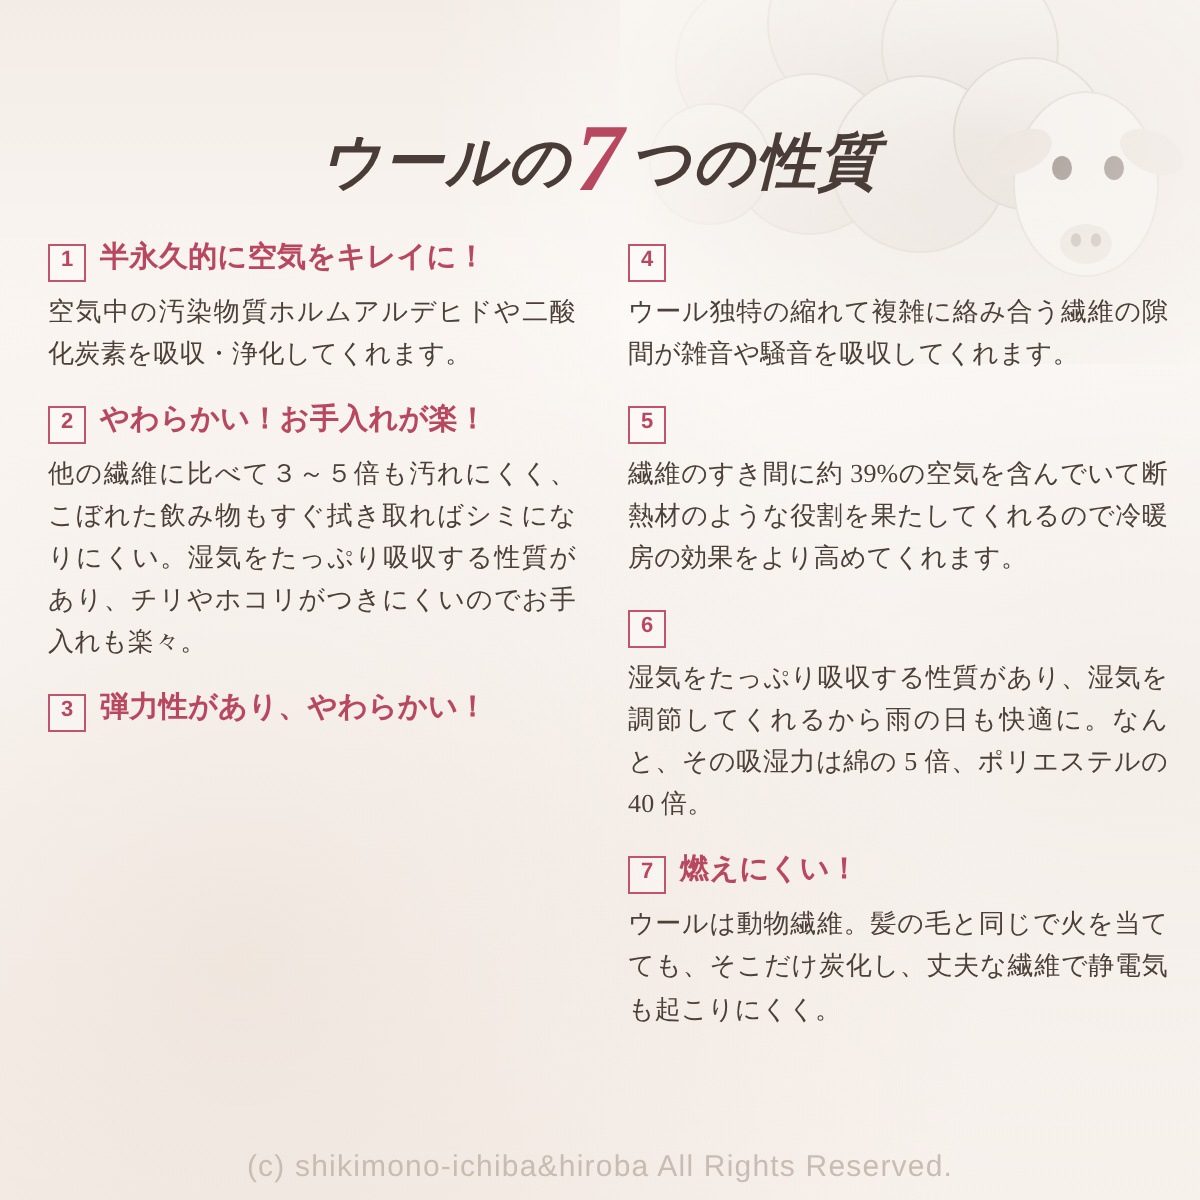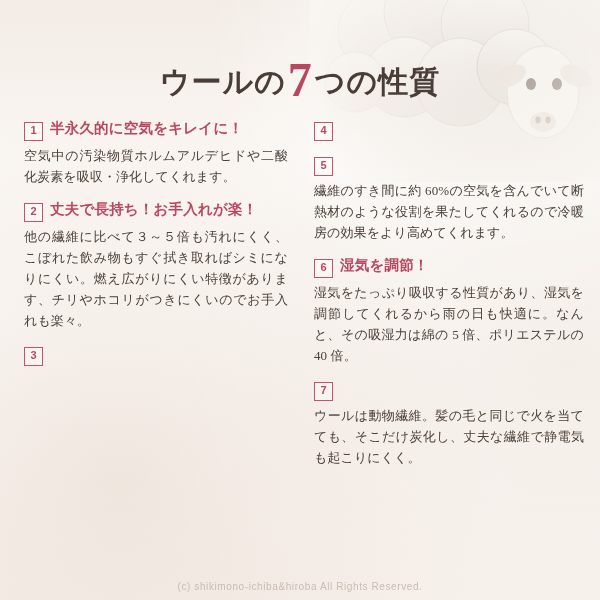--- a/index.html
+++ b/index.html
@@ -50,20 +50,21 @@
   }
   #title {
     display: inline-block;
     font-family: "Liberation Serif", serif;
     font-weight: bold;
     font-size: 30px;
     color: #4a3c36;
     letter-spacing: 1px;
     line-height: 1;
     white-space: nowrap;
+    font-style: italic;
   }
   #title .big-num {
     font-size: 48px;
     color: #b8485f;
     font-family: "Liberation Serif", serif;
     font-weight: bold;
     vertical-align: -4px;
     padding: 0 2px;
   }
 
@@ -98,21 +99,21 @@
     border: 1.4px solid #c0546a;
     color: #b8485f;
     font-size: 11px;
     font-weight: bold;
     line-height: 15px;
     text-align: center;
     font-family: "Liberation Sans", sans-serif;
     background: rgba(255,255,255,0.35);
   }
   .item-title {
-    font-family: Liberation Mono, monospace;
+    font-family: Liberation Serif, serif;
     font-weight: bold;
     font-size: 14.5px;
     color: #b8485f;
     line-height: 1.35;
     letter-spacing: 0.2px;
   }
   .item-body {
     font-family: "Liberation Serif", serif;
     font-size: 13px;
     color: #4c4039;
@@ -121,21 +122,21 @@
     text-align: justify;
   }
 
   
   #footer {
     position: absolute;
     left: 0;
     right: 0;
     bottom: 8px;
     text-align: center;
-    font-size: 10px;
+    font-size: 15px;
     letter-spacing: 0.6px;
     color: #c9bcb2;
     font-family: "Liberation Sans", sans-serif;
   }
 </style>
 </head>
 <body>
 
 <div id="page">
 
@@ -190,59 +191,61 @@
         <div class="item-head">
           <div class="num-badge">1</div>
           <div class="item-title">半永久的に空気をキレイに！</div>
         </div>
         <div class="item-body">空気中の汚染物質ホルムアルデヒドや二酸化炭素を吸収・浄化してくれます。</div>
       </div>
 
       <div class="item">
         <div class="item-head">
           <div class="num-badge">2</div>
-          <div class="item-title">丈夫で長持ち！お手入れが楽！</div>
-        </div>
-        <div class="item-body">他の繊維に比べて３～５倍も汚れにくく、こぼれた飲み物もすぐ拭き取ればシミになりにくい。燃え広がりにくい特徴があります、チリやホコリがつきにくいのでお手入れも楽々。</div>
+          <div class="item-title">やわらかい！お手入れが楽！</div>
+        </div>
+        <div class="item-body">他の繊維に比べて３～５倍も汚れにくく、こぼれた飲み物もすぐ拭き取ればシミになりにくい。湿気をたっぷり吸収する性質があり、チリやホコリがつきにくいのでお手入れも楽々。</div>
       </div>
 
       <div class="item">
         <div class="item-head">
           <div class="num-badge">3</div>
+          <div class="item-title">弾力性があり、やわらかい！</div>
         </div>
       </div>
 
     </div>
 
     <div class="col right">
 
       <div class="item">
         <div class="item-head">
           <div class="num-badge">4</div>
         </div>
+        <div class="item-body">ウール独特の縮れて複雑に絡み合う繊維の隙間が雑音や騒音を吸収してくれます。</div>
       </div>
 
       <div class="item">
         <div class="item-head">
           <div class="num-badge">5</div>
         </div>
-        <div class="item-body">繊維のすき間に約 60%の空気を含んでいて断熱材のような役割を果たしてくれるので冷暖房の効果をより高めてくれます。</div>
+        <div class="item-body">繊維のすき間に約 39%の空気を含んでいて断熱材のような役割を果たしてくれるので冷暖房の効果をより高めてくれます。</div>
       </div>
 
       <div class="item">
         <div class="item-head">
           <div class="num-badge">6</div>
-          <div class="item-title">湿気を調節！</div>
         </div>
         <div class="item-body">湿気をたっぷり吸収する性質があり、湿気を調節してくれるから雨の日も快適に。なんと、その吸湿力は綿の 5 倍、ポリエステルの 40 倍。</div>
       </div>
 
       <div class="item">
         <div class="item-head">
           <div class="num-badge">7</div>
+          <div class="item-title">燃えにくい！</div>
         </div>
         <div class="item-body">ウールは動物繊維。髪の毛と同じで火を当てても、そこだけ炭化し、丈夫な繊維で静電気も起こりにくく。</div>
       </div>
 
     </div>
 
   </div>
 
   <div id="footer">(c) shikimono-ichiba&amp;hiroba All Rights Reserved.</div>
 

